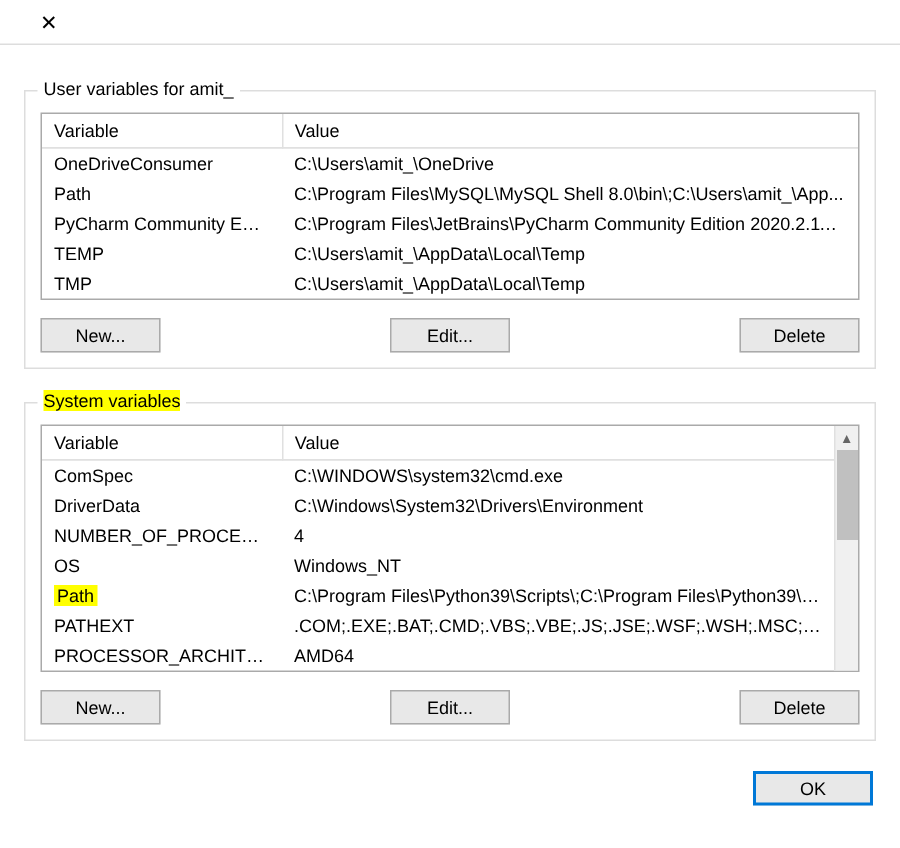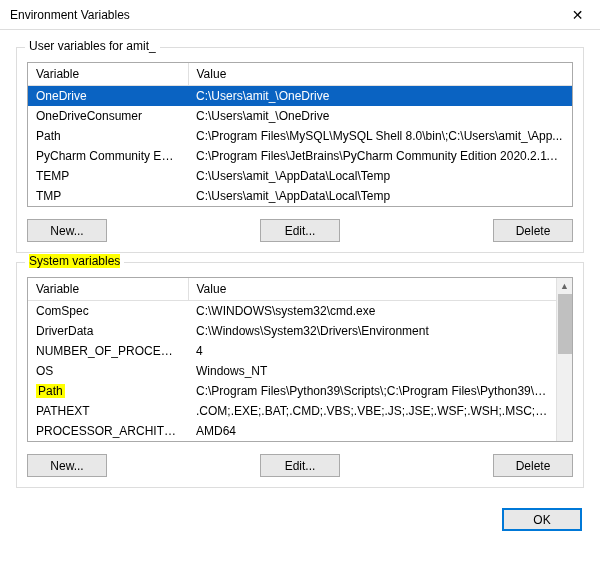--- a/index.html
+++ b/index.html
@@ -1,20 +1,20 @@
 <!DOCTYPE html>
 <html><head>
   <meta charset="utf-8">
   <style>
     * { box-sizing: border-box; margin: 0; padding: 0; }
     body { font-family: "Segoe UI", Tahoma, sans-serif; font-size: 12px; background: #fff; width: 600px; height: 565px; overflow: hidden; }
     .titlebar { display: flex; justify-content: space-between; align-items: center; height: 30px; padding: 0 0 0 10px; border-bottom: 1px solid #ddd; }
     .titlebar-close { width: 45px; height: 30px; display: flex; align-items: center; justify-content: center; font-size: 14px; }
     .content { padding: 8px 16px; }
-    .groupbox { border: 1px solid #ddd; margin-top: 9px; padding: 10px 10px 10px 10px; position: relative; }
+    .groupbox { border: 1px solid #ddd; margin-top: 22px; padding: 10px 10px 10px 10px; position: relative; }
     .group-label { position: absolute; top: -9px; left: 8px; background: #fff; padding: 0 4px; font-size: 12px; }
     .hl { background: #ffff00; }
     .table-wrap { border: 1px solid #aaa; margin-top: 4px; position: relative; }
     .table { width: 100%; border-collapse: collapse; table-layout: fixed; }
     .table th { text-align: left; font-weight: normal; padding: 4px 8px; border-bottom: 1px solid #e0e0e0; border-right: 1px solid #e0e0e0; background: #fff; font-size: 12px; }
     .table th:last-child { border-right: none; }
     .table td { padding: 3px 8px; font-size: 12px; white-space: nowrap; overflow: hidden; text-overflow: ellipsis; }
     .table tr.selected td { background: #0a63c2; color: #fff; }
     .col-var { width: 160px; }
     .btn-row { display: flex; justify-content: space-between; gap: 6px; margin-top: 12px; }
@@ -25,41 +25,36 @@
     .sys-table .table { flex: 1; }
     .sys-scroll { width: 16px; background: #f0f0f0; border-left: 1px solid #e0e0e0; display: flex; flex-direction: column; align-items: center; }
     .sys-arrow { height: 16px; font-size: 9px; line-height: 16px; color: #666; }
     .sys-thumb { width: 14px; height: 60px; background: #c0c0c0; margin-top: 0; }
     .cell-hl { background: #ffff00; padding: 0 2px; }
   </style>
 </head>
 <body>
 
 <div class="titlebar">
-  <span>Environment Variables</span>
   <div class="titlebar-close">✕</div>
 </div>
 
 <div class="content">
 
   <div class="groupbox">
     <span class="group-label">User variables for amit_</span>
     <div class="table-wrap">
       <table class="table">
         <thead>
           <tr>
             <th class="col-var">Variable</th>
             <th>Value</th>
           </tr>
         </thead>
         <tbody>
-          <tr class="selected">
-            <td>OneDrive</td>
-            <td>C:\Users\amit_\OneDrive</td>
-          </tr>
           <tr>
             <td>OneDriveConsumer</td>
             <td>C:\Users\amit_\OneDrive</td>
           </tr>
           <tr>
             <td>Path</td>
             <td>C:\Program Files\MySQL\MySQL Shell 8.0\bin\;C:\Users\amit_\App...</td>
           </tr>
           <tr>
             <td>PyCharm Community Edition</td>

